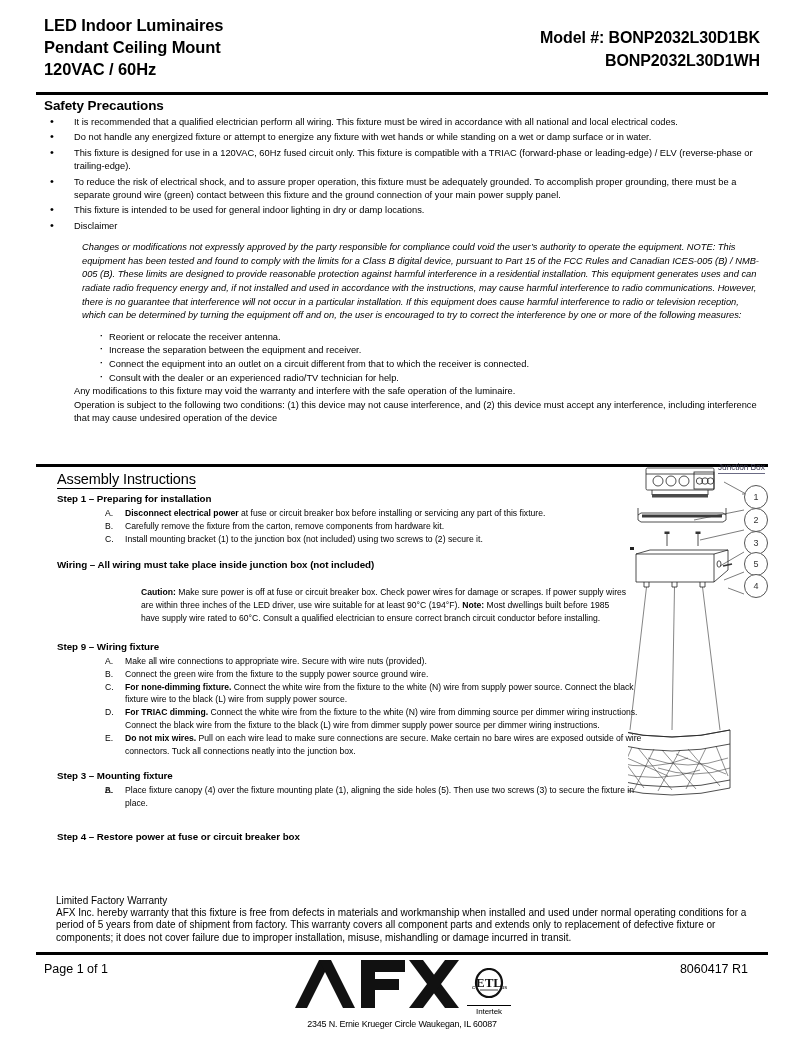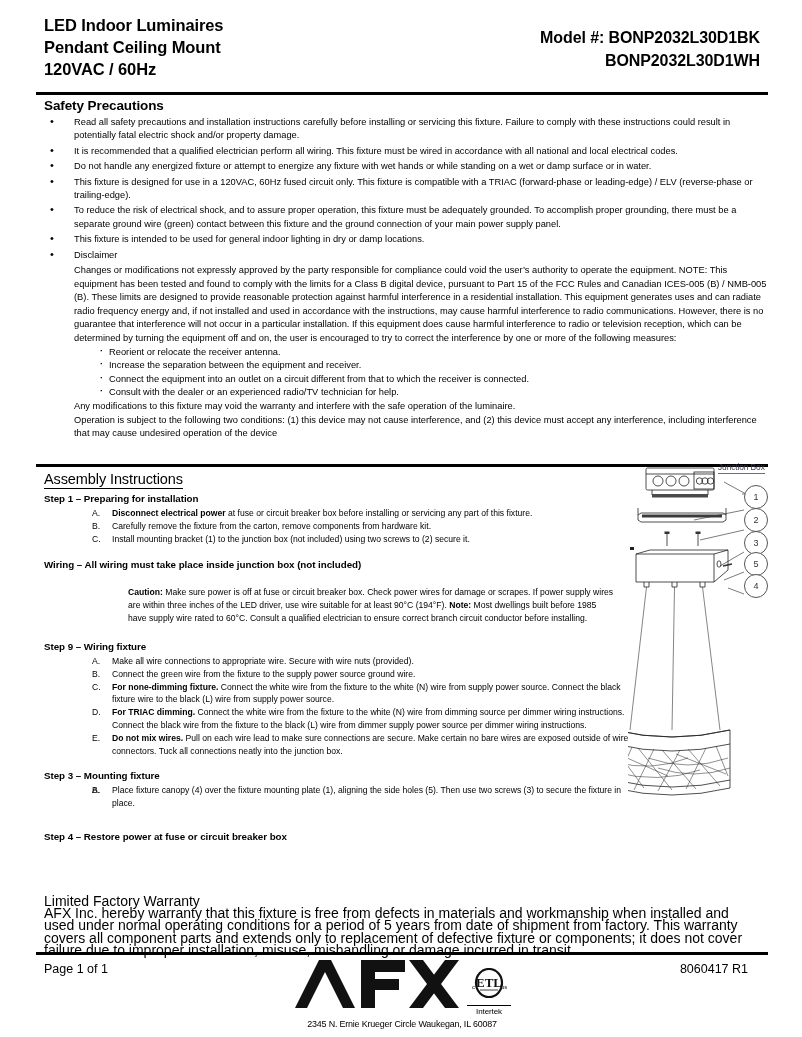--- a/index.html
+++ b/index.html
@@ -87,21 +87,21 @@
     position: absolute;
     left: 14px;
     top: -1px;
     font-size: 11px;
   }
   .disclaimer-body {
     padding-left: 38px;
     font-size: 9.3px;
     line-height: 13.6px;
   }
-  .disclaimer-body p { margin: 0; }
+  .disclaimer-body p { margin: 8px; font-style: italic; }
   .measures {
     margin: 0;
     padding: 0 0 0 26px;
     list-style: none;
   }
   .measures li {
     font-size: 9.3px;
     line-height: 13.6px;
     position: relative;
     padding-left: 9px;
@@ -116,21 +116,21 @@
   .tail-lines {
     padding-left: 38px;
     font-size: 9.3px;
     line-height: 13.6px;
   }
   .tail-lines p { margin: 0; }
 
   
   .assembly {
     position: absolute;
-    left: 36px; top: 470px;
+    left: 49px; top: 470px;
     width: 596px;
   }
   .assembly-title {
     font-size: 14.5px;
     margin: 0 0 1px 8px;
     letter-spacing: -0.1px;
     display: inline-block;
     border-bottom: 1.4px solid #000;
     line-height: 17px;
   }
@@ -162,23 +162,23 @@
     padding-left: 76px;
     font-size: 8.6px;
     line-height: 12.9px;
   }
   .caution-para p { margin: 16px; }
   b, strong { font-weight: bold; }
 
   
   .warranty {
     position: absolute;
-    left: 44px; top: 895px;
+    left: 56px; top: 895px;
     width: 716px;
-    font-size: 14px;
+    font-size: 10px;
     line-height: 12.2px;
   }
   .warranty p { margin: 0; }
 
   
   .footer {
     position: absolute;
     left: 36px; top: 958px;
     width: 732px;
     height: 70px;
@@ -276,21 +276,20 @@
     <div class="model-block">
       <div>Model #: BONP2032L30D1BK</div>
       <div>BONP2032L30D1WH</div>
     </div>
   </div>
   <div class="rule" id="rule-top"></div>
 
   <div class="safety">
     <div class="section-head">Safety Precautions</div>
     <ul class="bullets">
-      <li>Read all safety precautions and installation instructions carefully before installing or servicing this fixture. Failure to comply with these instructions could result in potentially fatal electric shock and/or property damage.</li>
       <li>It is recommended that a qualified electrician perform all wiring. This fixture must be wired in accordance with all national and local electrical codes.</li>
       <li>Do not handle any energized fixture or attempt to energize any fixture with wet hands or while standing on a wet or damp surface or in water.</li>
       <li>This fixture is designed for use in a 120VAC, 60Hz fused circuit only. This fixture is compatible with a TRIAC (forward-phase or leading-edge) / ELV (reverse-phase or trailing-edge).</li>
       <li>To reduce the risk of electrical shock, and to assure proper operation, this fixture must be adequately grounded. To accomplish proper grounding, there must be a separate ground wire (green) contact between this fixture and the ground connection of your main power supply panel.</li>
       <li>This fixture is intended to be used for general indoor lighting in dry or damp locations.</li>
       <li>Disclaimer</li>
     </ul>
     <div class="disclaimer-body">
       <p>Changes or modifications not expressly approved by the party responsible for compliance could void the user’s authority to operate the equipment. NOTE: This equipment has been tested and found to comply with the limits for a Class B digital device, pursuant to Part 15 of the FCC Rules and Canadian ICES-005 (B) / NMB-005 (B). These limits are designed to provide reasonable protection against harmful interference in a residential installation. This equipment generates uses and can radiate radio frequency energy and, if not installed and used in accordance with the instructions, may cause harmful interference to radio communications. However, there is no guarantee that interference will not occur in a particular installation. If this equipment does cause harmful interference to radio or television reception, which can be determined by turning the equipment off and on, the user is encouraged to try to correct the interference by one or more of the following measures:</p>
       <ul class="measures">

